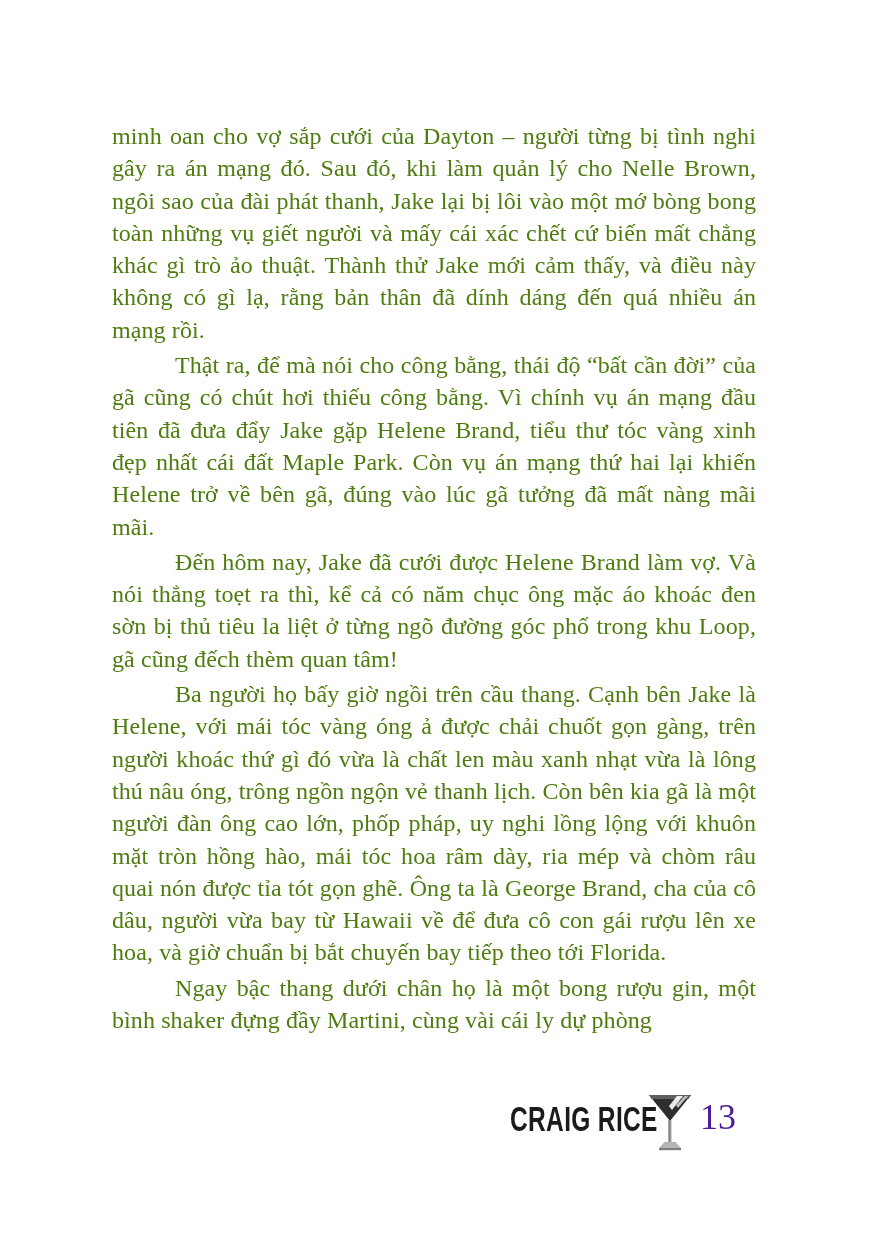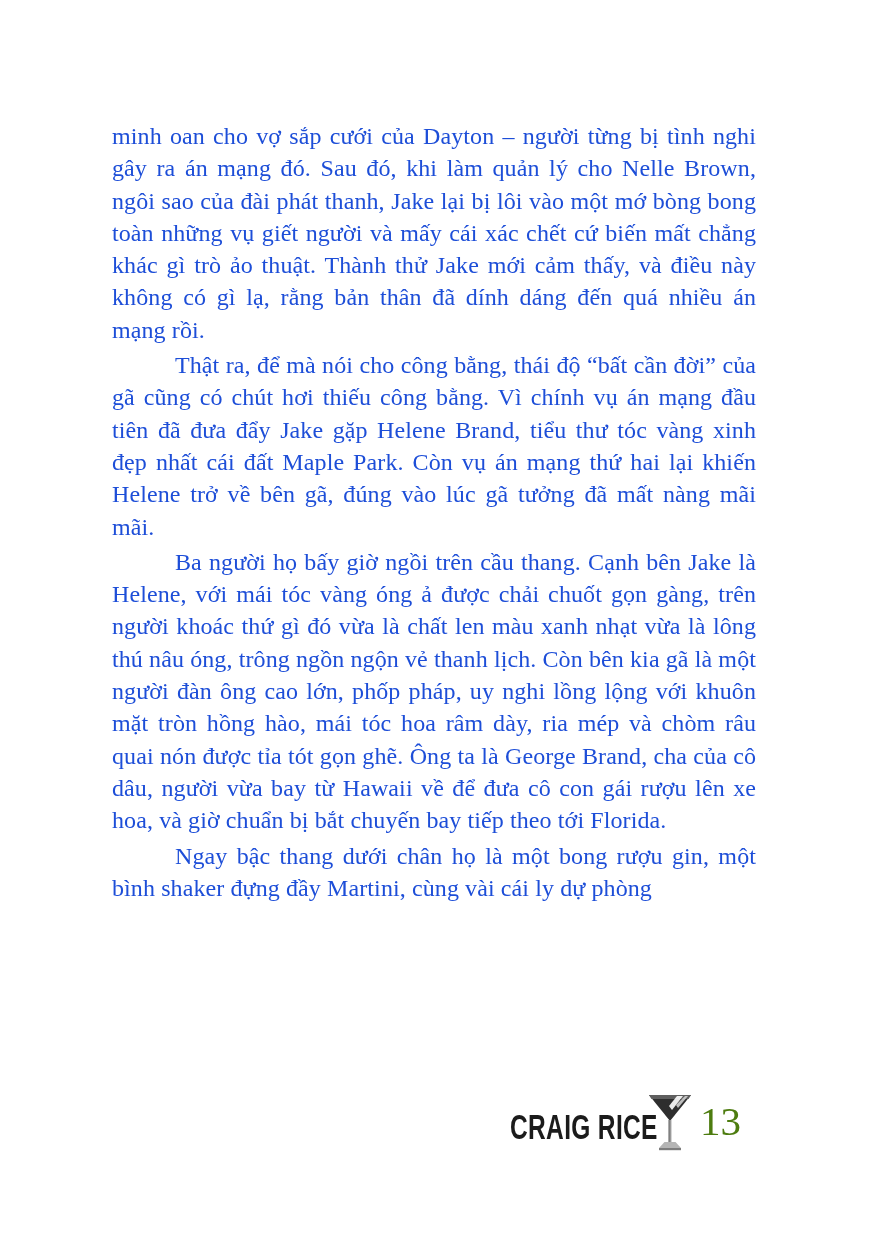--- a/index.html
+++ b/index.html
@@ -20,33 +20,33 @@
     left: 112px;
     top: 120px;
     width: 644px;
   }
   .text-block p {
     margin: 0 0 3px 0;
     font-size: 24px;
     line-height: 32.3px;
     text-align: justify;
     text-indent: 63px;
-    color: #1d4ed8;
+    color: #4d7c0f;
     letter-spacing: 0.1px;
   }
   .text-block p.no-indent {
     text-indent: 0;
   }
   .footer {
     position: absolute;
     left: 510px;
     top: 1092px;
     height: 62px;
     display: flex;
-    align-items: flex-end;
+    align-items: center;
   }
   .author-wrap {
     display: inline-block;
     width: 138px;
     margin-bottom: 10px;
     overflow: visible;
   }
   .author {
     display: inline-block;
     font-family: "Liberation Sans", sans-serif;
@@ -61,34 +61,35 @@
   }
   .glass {
     display: inline-block;
     width: 44px;
     height: 60px;
     margin: 0 2px 2px 0;
     line-height: 0;
   }
   .pagenum {
     font-family: "Liberation Serif", serif;
-    font-size: 41px;
+    font-size: 36px;
     line-height: 1;
-    color: #4d7c0f;
+    color: #4c1d95;
     margin: 0 0 12px 6px;
   }
 </style>
 </head>
 <body>
 
 <div class="page">
 
   <div class="text-block">
     <p class="no-indent">minh oan cho vợ sắp cưới của Dayton – người từng bị tình nghi gây ra án mạng đó. Sau đó, khi làm quản lý cho Nelle Brown, ngôi sao của đài phát thanh, Jake lại bị lôi vào một mớ bòng bong toàn những vụ giết người và mấy cái xác chết cứ biến mất chẳng khác gì trò ảo thuật. Thành thử Jake mới cảm thấy, và điều này không có gì lạ, rằng bản thân đã dính dáng đến quá nhiều án mạng rồi.</p>
     <p>Thật ra, để mà nói cho công bằng, thái độ “bất cần đời” của gã cũng có chút hơi thiếu công bằng. Vì chính vụ án mạng đầu tiên đã đưa đẩy Jake gặp Helene Brand, tiểu thư tóc vàng xinh đẹp nhất cái đất Maple Park. Còn vụ án mạng thứ hai lại khiến Helene trở về bên gã, đúng vào lúc gã tưởng đã mất nàng mãi mãi.</p>
+    <p>Đến hôm nay, Jake đã cưới được Helene Brand làm vợ. Và nói thẳng toẹt ra thì, kể cả có năm chục ông mặc áo khoác đen sờn bị thủ tiêu la liệt ở từng ngõ đường góc phố trong khu Loop, gã cũng đếch thèm quan tâm!</p>
     <p>Ba người họ bấy giờ ngồi trên cầu thang. Cạnh bên Jake là Helene, với mái tóc vàng óng ả được chải chuốt gọn gàng, trên người khoác thứ gì đó vừa là chất len màu xanh nhạt vừa là lông thú nâu óng, trông ngồn ngộn vẻ thanh lịch. Còn bên kia gã là một người đàn ông cao lớn, phốp pháp, uy nghi lồng lộng với khuôn mặt tròn hồng hào, mái tóc hoa râm dày, ria mép và chòm râu quai nón được tỉa tót gọn ghẽ. Ông ta là George Brand, cha của cô dâu, người vừa bay từ Hawaii về để đưa cô con gái rượu lên xe hoa, và giờ chuẩn bị bắt chuyến bay tiếp theo tới Florida.</p>
     <p>Ngay bậc thang dưới chân họ là một bong rượu gin, một bình shaker đựng đầy Martini, cùng vài cái ly dự phòng</p>
   </div>
 
   <div class="footer">
     <span class="author-wrap">
       <span class="author">CRAIG RICE</span>
     </span>
     <span class="glass">
       <svg width="44" height="60" viewBox="0 0 44 60" xmlns="http://www.w3.org/2000/svg" aria-hidden="true">

